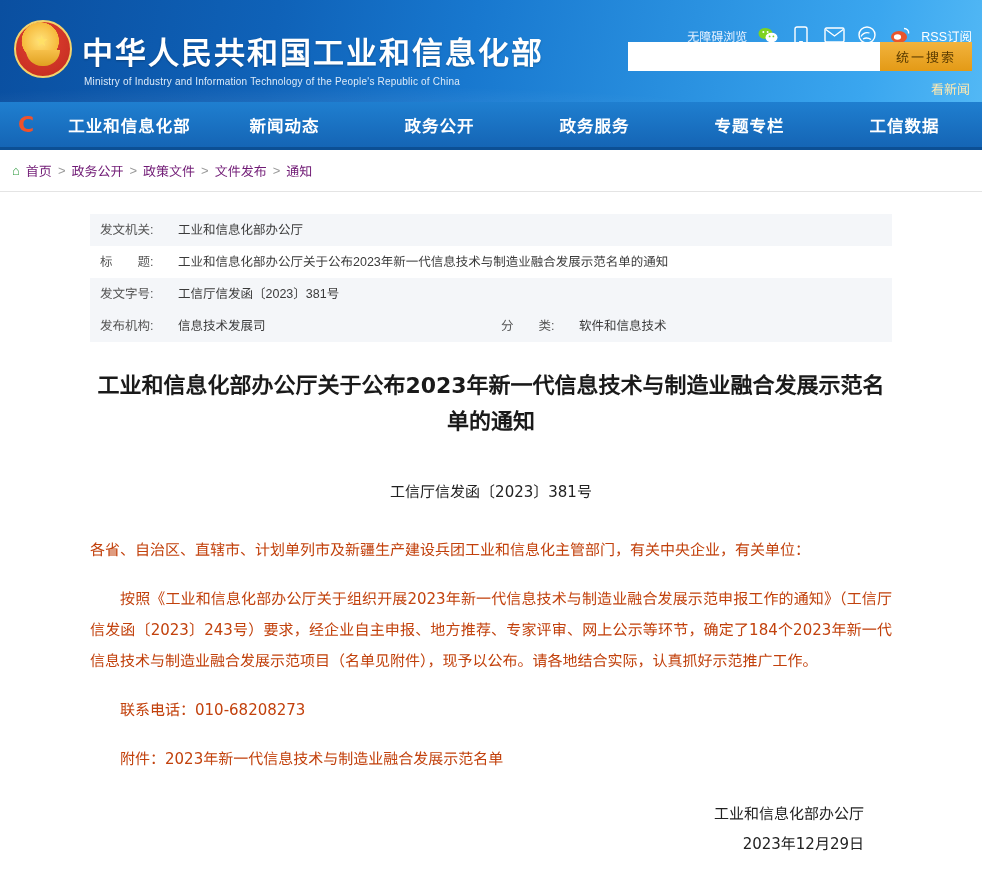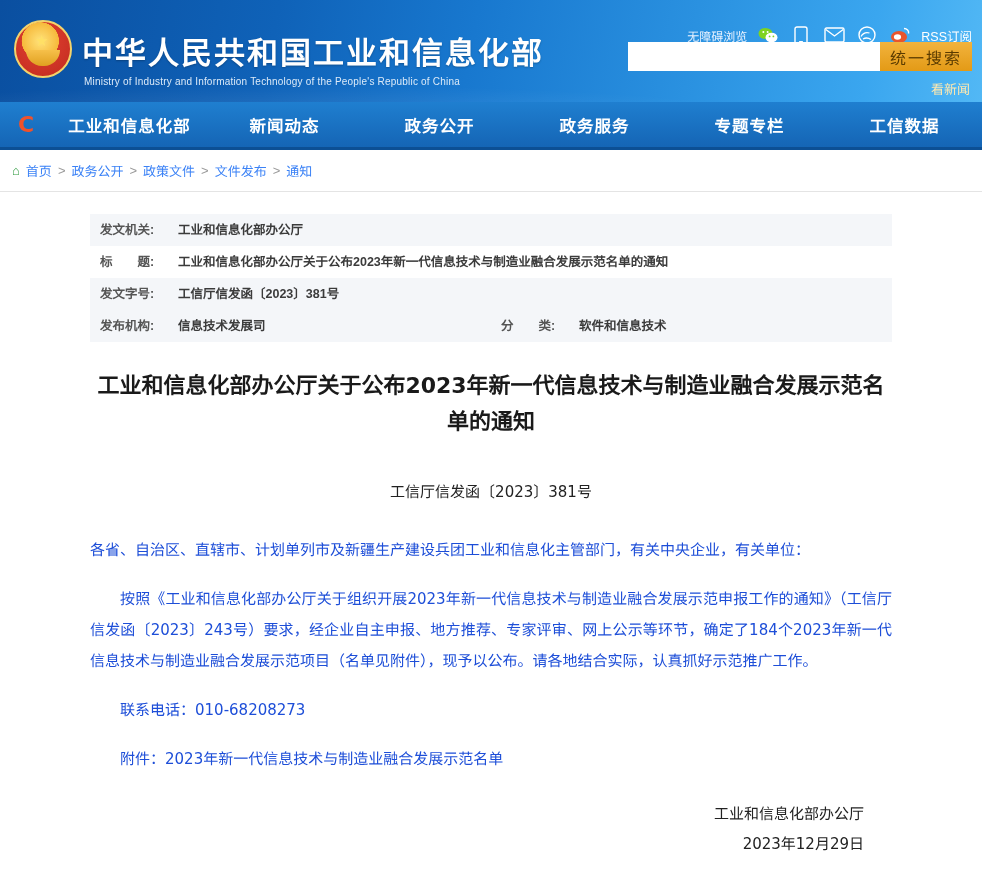--- a/index.html
+++ b/index.html
@@ -97,21 +97,21 @@
     background: #ffffff;
     padding: 0 8px;
     font-size: 13px;
     font-family: "Liberation Sans", sans-serif;
   }
   .search-btn {
     width: 92px; height: 29px;
     border: none;
     background: linear-gradient(#f2b33d, #e39a16);
     color: #5a3b00;
-    font-size: 16px;
+    font-size: 13px;
     letter-spacing: 2px;
     cursor: pointer;
     font-family: "DejaVu Sans", sans-serif;
   }
   .quick-links {
     position: absolute;
     right: 12px; top: 79px;
     display: flex;
     gap: 22px;
     font-size: 13px;
@@ -155,42 +155,41 @@
   .breadcrumb {
     width: 982px; height: 42px;
     border-bottom: 1px solid #e4e4e4;
     display: flex; align-items: center;
     padding-left: 12px;
     font-size: 13px;
     color: #0a63b0;
     gap: 6px;
   }
   .breadcrumb .home-icon { color: #2f9a3f; font-size: 13px; }
-  .breadcrumb a { color: #3b82f6; text-decoration: none; }
+  .breadcrumb a { color: #701a75; text-decoration: none; }
   .breadcrumb .sep { color: #999; }
 
   
   .content {
     width: 982px;
     padding: 22px 90px 40px 90px;
   }
   .meta-table {
     width: 802px;
     border-collapse: collapse;
     font-size: 12.5px;
     color: #444;
     margin-bottom: 26px;
   }
   .meta-table tr { background: #f4f6f9; }
   .meta-table tr.alt { background: #ffffff; }
   .meta-table td {
     padding: 7px 10px;
     border: none;
     line-height: 18px;
-    font-weight: bold;
   }
   .meta-label { width: 78px; color: #555; white-space: nowrap; }
   .meta-val { color: #3b3b3b; }
 
   
   .doc-title {
     font-size: 22px;
     font-weight: bold;
     color: #1a1a1a;
     text-align: center;
@@ -201,21 +200,21 @@
   .doc-number {
     text-align: center;
     font-size: 15px;
     color: #222;
     margin-bottom: 34px;
     font-family: "DejaVu Sans", sans-serif;
   }
   .doc-p {
     font-size: 15px;
     line-height: 31px;
-    color: #1d4ed8;
+    color: #c2410c;
     margin: 0 0 18px 0;
     text-align: justify;
     font-family: "DejaVu Sans", sans-serif;
   }
   .doc-p.indent { text-indent: 2em; }
   .doc-sign {
     text-align: right;
     font-size: 15px;
     line-height: 30px;
     color: #222;

